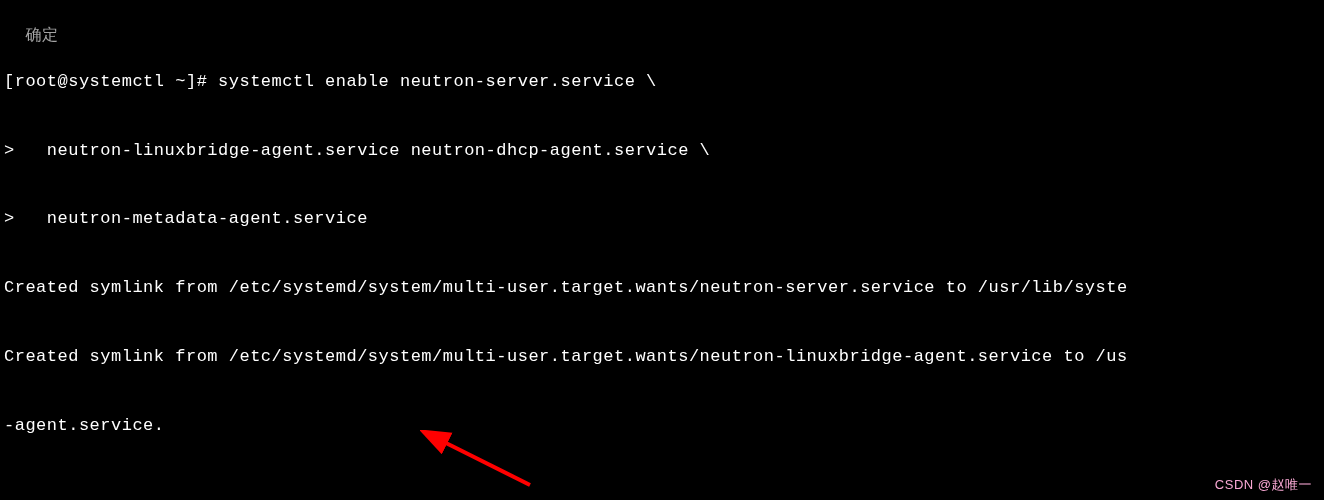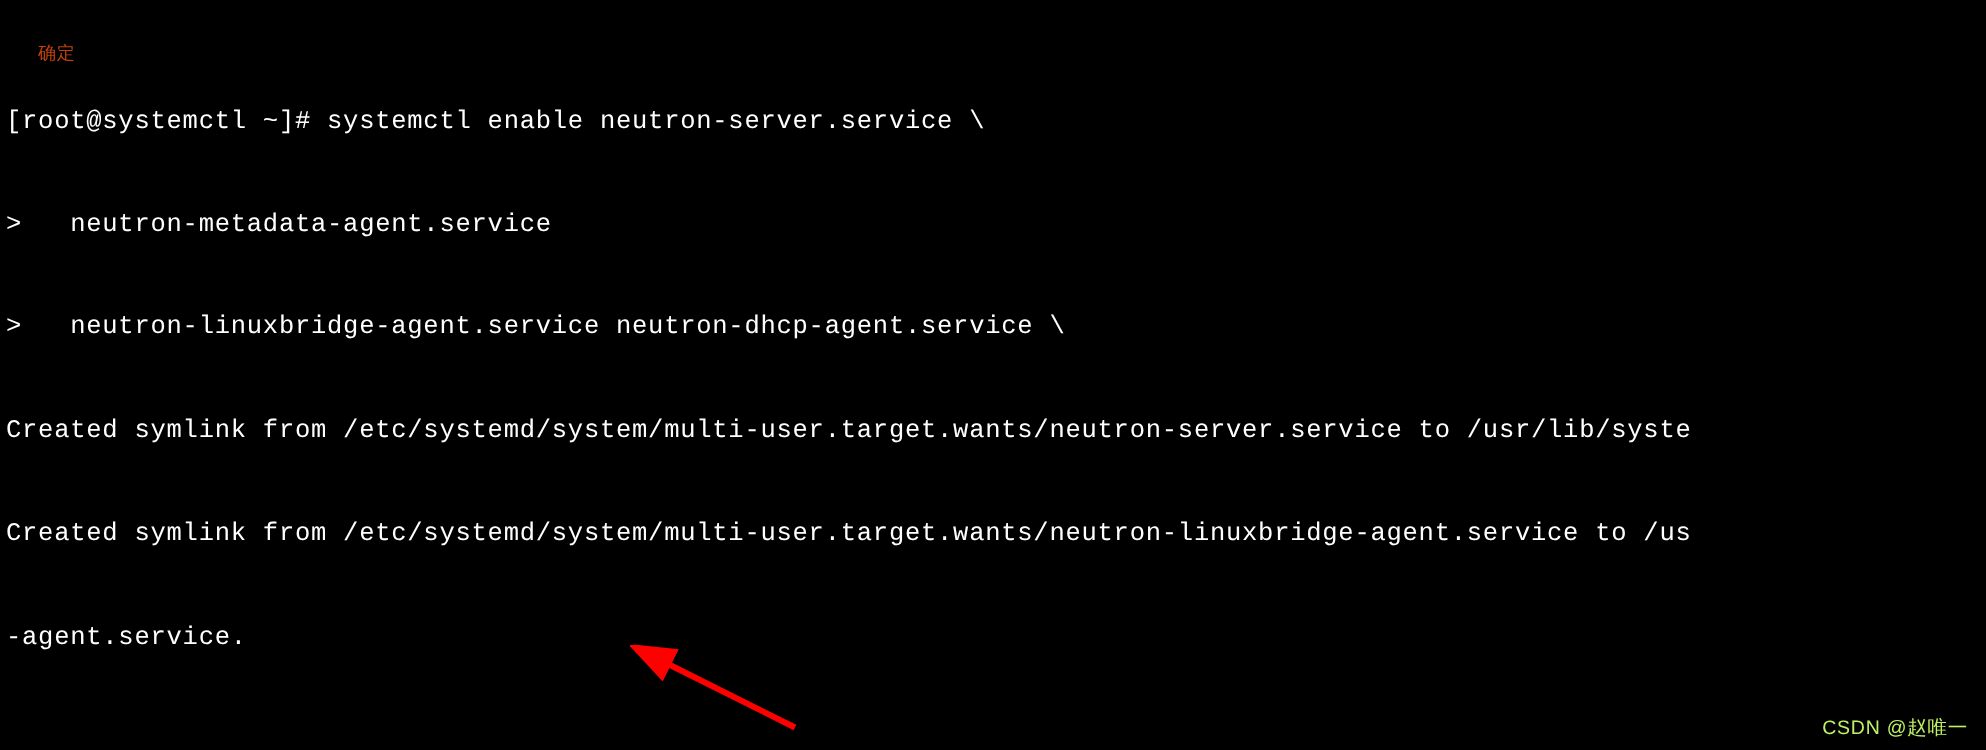--- a/index.html
+++ b/index.html
@@ -20,52 +20,52 @@
       letter-spacing: 0.5px;
     }
     .terminal {
       padding: 2px 4px;
       white-space: pre;
     }
     .line {
       display: block;
     }
     .header-text {
-      color: #c2410c;
-      font-size: 12px;
+      color: #a3a3a3;
+      font-size: 16px;
     }
     .red-box {
       border: 2px solid #e74c3c;
       border-radius: 4px;
       padding: 0 3px;
       display: inline-block;
     }
     .arrow {
       position: absolute;
       left: 420px;
       top: 430px;
       pointer-events: none;
     }
     .watermark {
       position: absolute;
       right: 12px;
       bottom: 6px;
-      color: #bef264;
+      color: #f9a8d4;
       font-size: 13px;
       font-family: sans-serif;
     }
   </style>
 </head>
 <body>
 
 <div class="terminal">
   <span class="header-text">确定</span>
   <span class="line">[root@systemctl ~]# systemctl enable neutron-server.service \</span>
+  <span class="line">&gt;   neutron-linuxbridge-agent.service neutron-dhcp-agent.service \</span>
   <span class="line">&gt;   neutron-metadata-agent.service</span>
-  <span class="line">&gt;   neutron-linuxbridge-agent.service neutron-dhcp-agent.service \</span>
   <span class="line">Created symlink from /etc/systemd/system/multi-user.target.wants/neutron-server.service to /usr/lib/syste</span>
   <span class="line">Created symlink from /etc/systemd/system/multi-user.target.wants/neutron-linuxbridge-agent.service to /us</span>
   <span class="line">-agent.service.</span>
   
   
   
   
   
   
   

